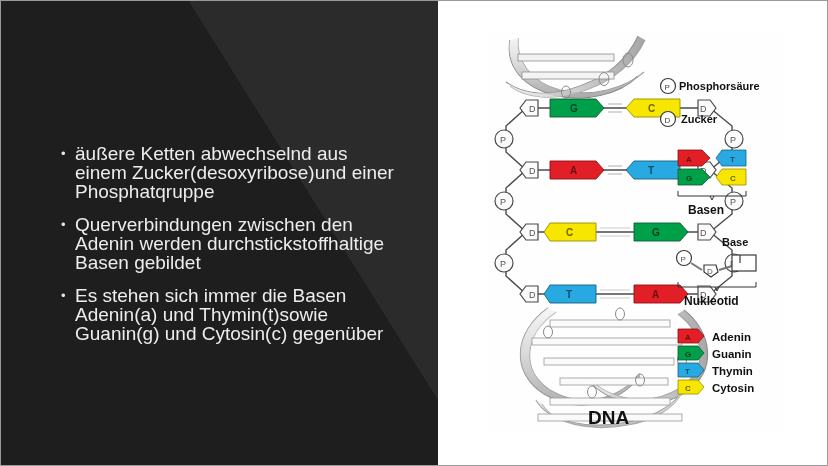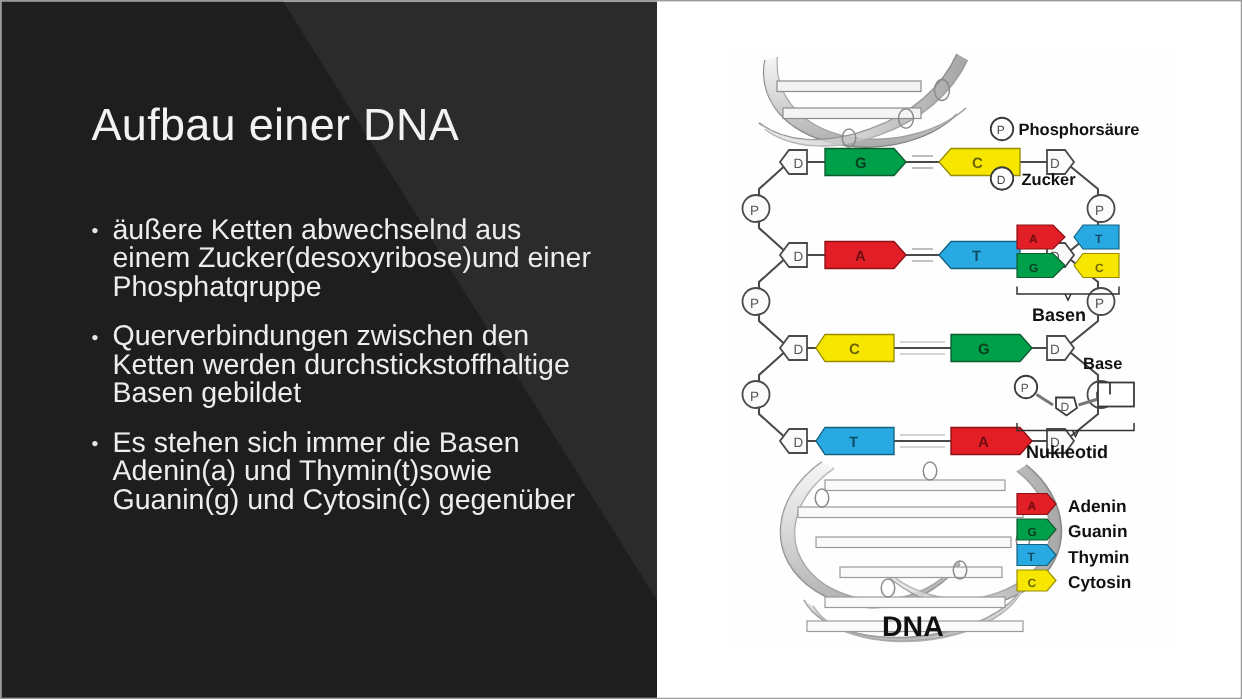--- a/index.html
+++ b/index.html
@@ -101,30 +101,29 @@
 </style>
 </head>
 <body>
 
 <div class="slide">
 
   <div class="dark-panel">
     <div class="dark-wedge"></div>
   </div>
 
-  <div class="title">Aufbau einer DNA</div>
 
   <div class="bullets">
     <div class="bullet-row">
       <span class="bullet-dot">•</span>
       <span class="bullet-text">äußere Ketten abwechselnd aus einem Zucker(desoxyribose)und einer Phosphatqruppe</span>
     </div>
     <div class="bullet-row">
       <span class="bullet-dot">•</span>
-      <span class="bullet-text">Querverbindungen zwischen den Ketten werden durchstickstoffhaltige Basen gebildet</span>
+      <span class="bullet-text">Querverbindungen zwischen den Adenin werden durchstickstoffhaltige Basen gebildet</span>
     </div>
     <div class="bullet-row">
       <span class="bullet-dot">•</span>
       <span class="bullet-text">Es stehen sich immer die Basen Adenin(a) und Thymin(t)sowie Guanin(g) und Cytosin(c) gegenüber</span>
     </div>
   </div>
 
   <div class="figure-panel">
     <div class="figure-area">
 

